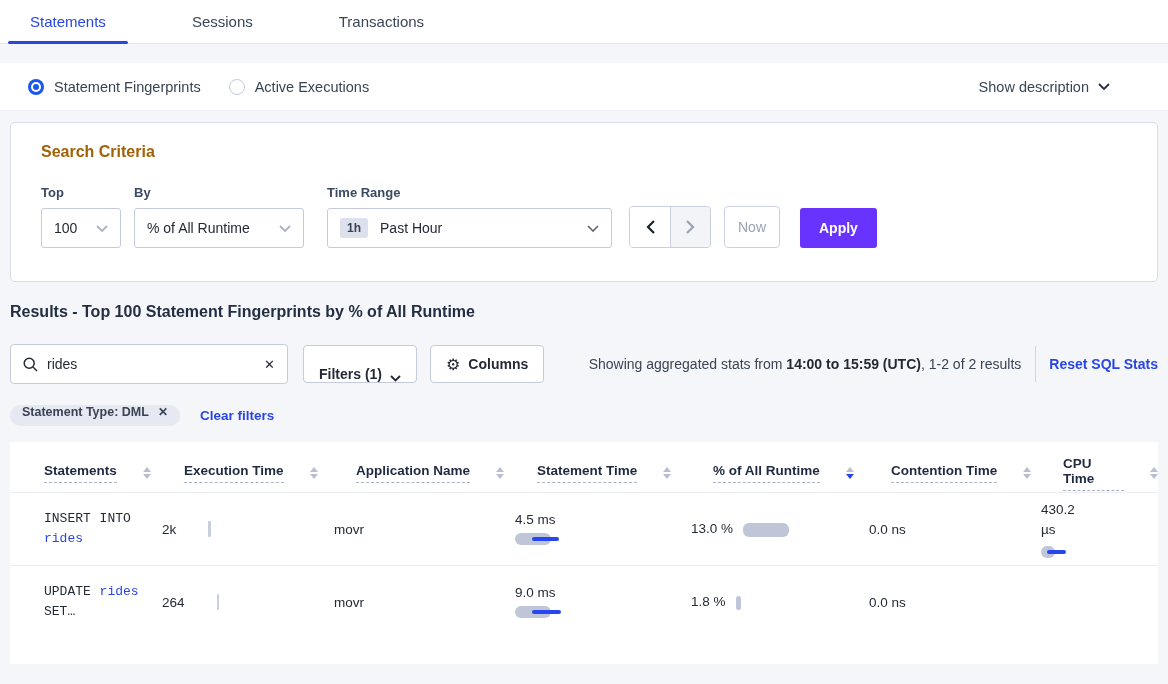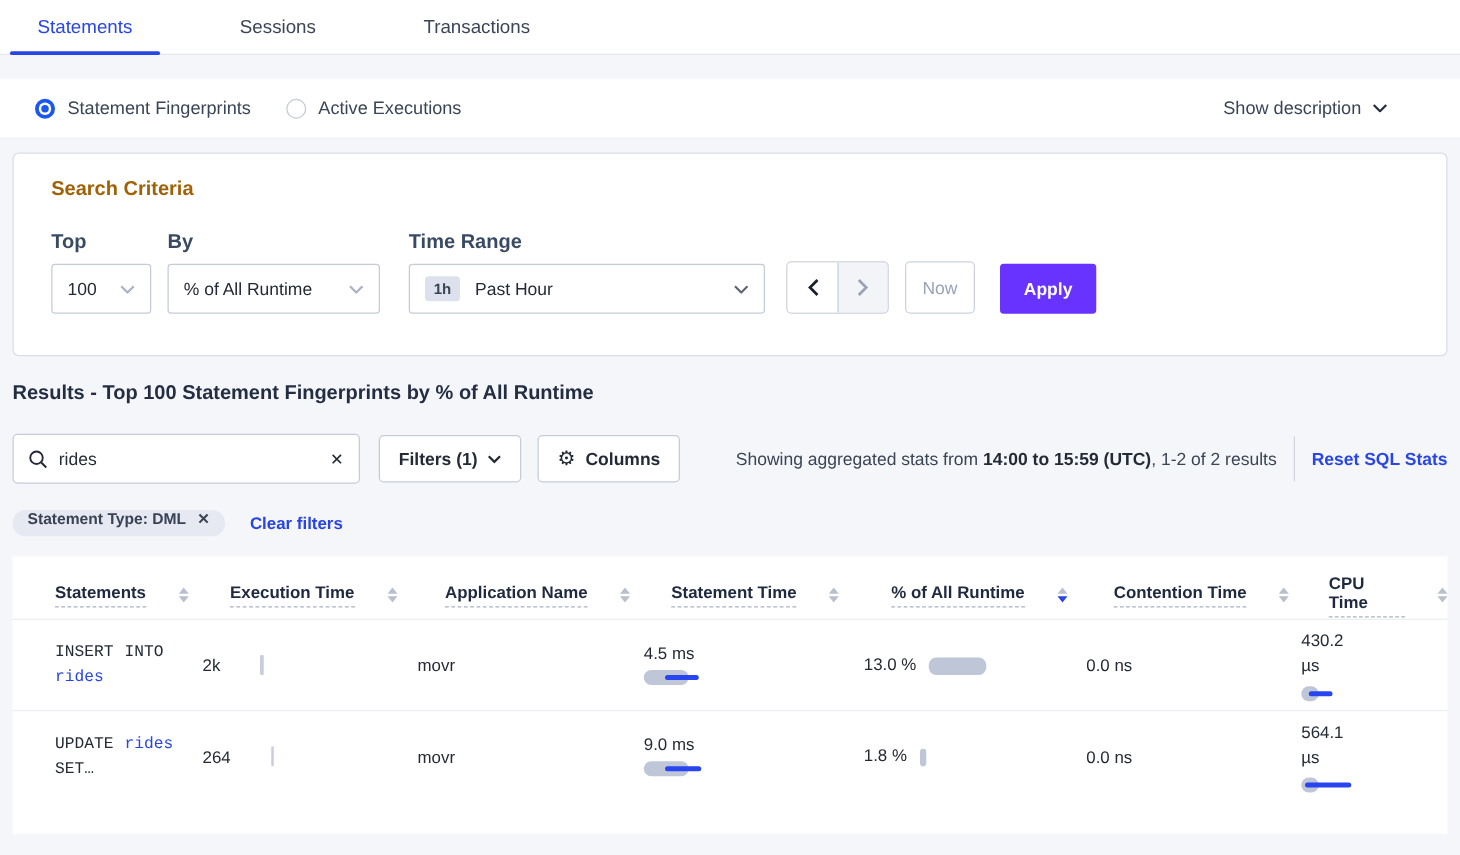--- a/index.html
+++ b/index.html
@@ -31,21 +31,21 @@
     border:1px solid #c3cad8; }
   .show-desc { margin-left:auto; display:flex; align-items:center; gap:9px;
     font-size:14.5px; color:#394455; cursor:pointer; margin-right:30px; }
 
   
   .criteria-card { background:#fff; border:1px solid #d8dde8; border-radius:5px;
     margin:11px 10px 0; padding:20px 30px 33px; }
   .criteria-title { font-size:16px; font-weight:bold; color:#a16207; margin-bottom:24px; }
   .criteria-row { display:flex; align-items:flex-end; }
   .field { display:flex; flex-direction:column; }
-  .field-label { font-size:16px; font-weight:bold; color:#394b63; margin-bottom:8px; }
+  .field-label { font-size:13px; font-weight:bold; color:#394b63; margin-bottom:8px; }
   .select { height:40px; border:1px solid #c5cbd9; border-radius:3px; background:#fff;
     display:flex; align-items:center; padding:0 12px; font-size:14px; color:#242a35;
     cursor:pointer; }
   .select .chev { margin-left:auto; }
   .sel-top { width:80px; }
   .time-badge { background:#dce1ed; border-radius:3px; font-size:12px; font-weight:bold;
     color:#394455; padding:3px 7px; margin-right:12px; }
   .nav-group { display:flex; margin-left:17px; border:1px solid #c9cfdd; border-radius:4px;
     overflow:hidden; height:42px; }
   .nav-btn { width:40px; display:flex; align-items:center; justify-content:center;
@@ -63,21 +63,21 @@
   .results-heading { margin:21px 10px 0; font-size:16px; font-weight:bold; color:#242e42; }
   .filter-row { margin:23px 10px 0; display:flex; align-items:center; }
   .search-box { width:278px; height:40px; border:1px solid #c5cbd9; border-radius:4px;
     background:#fff; display:flex; align-items:center; padding:0 12px; }
   .search-box input { border:none; outline:none; flex:1; font-size:14px; color:#242a35;
     margin-left:9px; font-family:"Liberation Sans",sans-serif; }
   .clear-x { color:#242a35; font-size:13px; cursor:pointer; }
   .btn-light { height:38px; border:1px solid #c5cbd9; border-radius:4px; background:#fff;
     display:flex; align-items:center; gap:8px; padding:0 15px; font-size:14px;
     font-weight:bold; color:#242a35; cursor:pointer; }
-  .filters-btn { margin-left:15px; }
+  .filters-btn { margin-left:15px;align-items:flex-end; }
   .columns-btn { margin-left:13px; }
   .gear { font-size:16px; font-weight:normal; }
   .stats-text { margin-left:auto; font-size:14px; color:#394455; white-space:nowrap; }
   .stats-text b { color:#242a35; }
   .vdiv { width:1px; height:36px; background:#d0d5e0; margin:0 13px 0 14px; }
   .reset-link { font-size:14px; font-weight:bold; color:#2946e4; cursor:pointer;
     white-space:nowrap; margin-right:0; }
 
   .chip-row { margin:21px 10px 0; display:flex; align-items:center; }
   .chip { background:#e6e9f1; border-radius:13px; height:21px; display:flex;
@@ -336,21 +336,14 @@
           <span class="bar-line" style="left: 17px; width: 29px;"></span>
       </span>
     </div>
     <div class="td c5 pct-cell">
       <span class="pct-text">1.8 %</span>
       <span class="bar-wrap" style="width:52px;">
         <span class="bar-grey" style="width: 5px; height: 14px;"></span>
       </span>
     </div>
     <div class="td c6">0.0 ns</div>
-    <div class="td c7 metric-cell">
-      <span class="cpu-text">564.1 µs</span>
-      <span class="bar-wrap" style="width:60px;">
-        <span class="bar-grey" style="width: 14px; height: 12px;"></span>
-          <span class="bar-line" style="left: 3px; width: 37px;"></span>
-      </span>
-    </div>
   </div>
 </div>
 
 </body></html>

